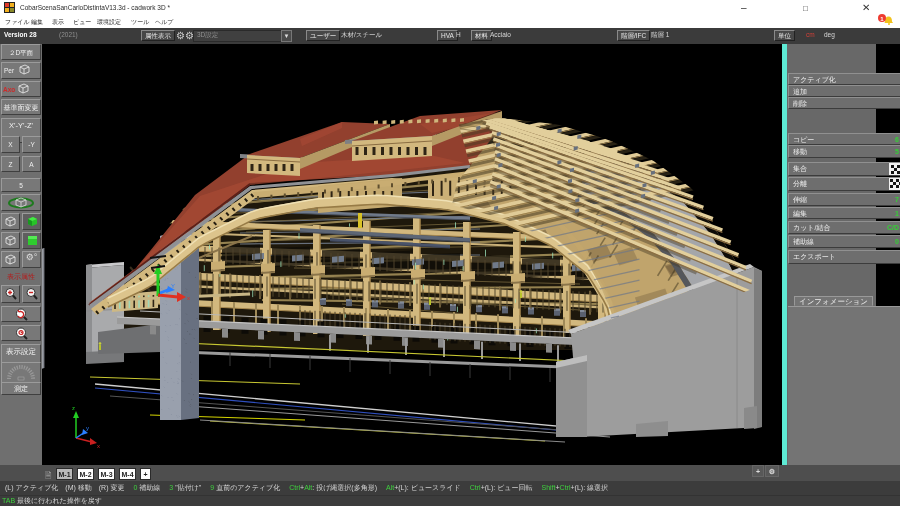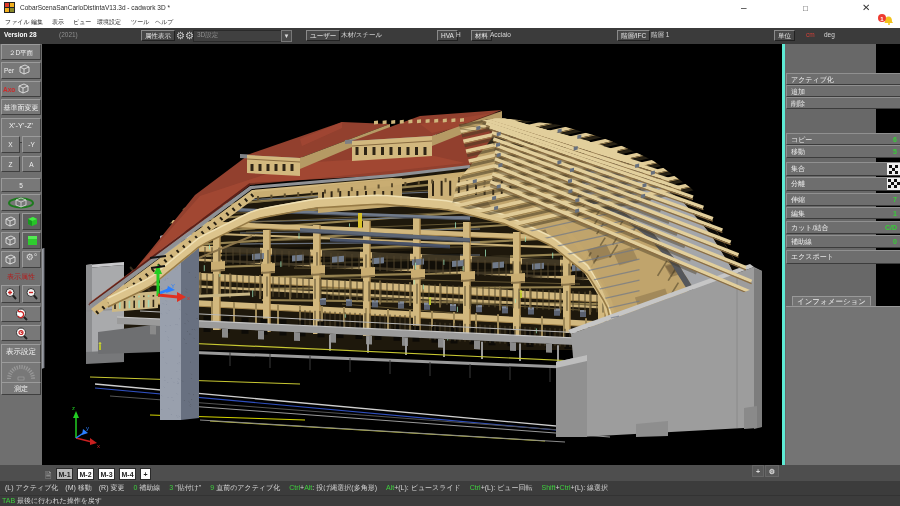--- a/index.html
+++ b/index.html
@@ -18,21 +18,21 @@
 
 #toolbar{position:absolute;left:0;top:28px;width:900px;height:16px;background:#3b3b3b;color:#dcdcdc;font-size:6.5px;}
 .tbtn{position:absolute;top:2px;height:11px;line-height:10px;padding:0 3px;background:#484848;border:1px solid #8a8a8a;border-right-color:#222;border-bottom-color:#222;color:#e6e6e6;}
 .tlabel{position:absolute;top:3px;color:#d8d8d8;}
 
 #sidebar{position:absolute;left:0;top:44px;width:42px;height:421px;background:#6f6f6f;font-size:6.5px;color:#f0f0f0;}
 .sbtn{position:absolute;left:1px;width:40px;background:#787878;border:1px solid #9b9b9b;border-right-color:#3f3f3f;border-bottom-color:#3f3f3f;text-align:center;overflow:hidden;}
 .sbtn.half{width:19px;}
 .sbtn.rhalf{left:22px;}
 
-#rpanel{position:absolute;left:782px;top:44px;width:94px;height:421px;background:#686868;font-size:7px;color:#ececec;border-left:3px solid #5eead4;}
+#rpanel{position:absolute;left:782px;top:44px;width:94px;height:421px;background:#686868;font-size:7px;color:#ececec;border-left:5px solid #5eead4;}
 .rrow{position:absolute;left:1px;width:116px;background:#6e6e6e;border:1px solid #909090;border-right-color:#3c3c3c;border-bottom-color:#3c3c3c;line-height:11px;padding-left:4px;}
 .rrow .val{position:absolute;right:4px;color:#35cf35;font-weight:bold;}
 
 #tabbar{position:absolute;left:0;top:465px;width:900px;height:16px;background:#4e4e4e;}
 #tabbar .vpgap{position:absolute;left:42px;top:-3px;width:731px;height:3px;background:#000;}
 .mtab{position:absolute;top:3px;height:12px;width:17px;text-align:center;background:#fdfdfd;color:#222;font-size:7px;font-weight:bold;line-height:12px;border:1px solid #2a2a2a;}
 .mtab.active{background:#b9b9b9;}
 #status1{position:absolute;left:0;top:481px;width:900px;height:14px;background:#3c3c3c;color:#d6d6d6;font-size:7px;line-height:14px;white-space:nowrap;}
 #status2{position:absolute;left:0;top:495px;width:900px;height:11px;background:#3c3c3c;color:#d6d6d6;font-size:7px;line-height:10px;white-space:nowrap;border-top:1px solid #333;}
 .grn{color:#3ecf3e;}

